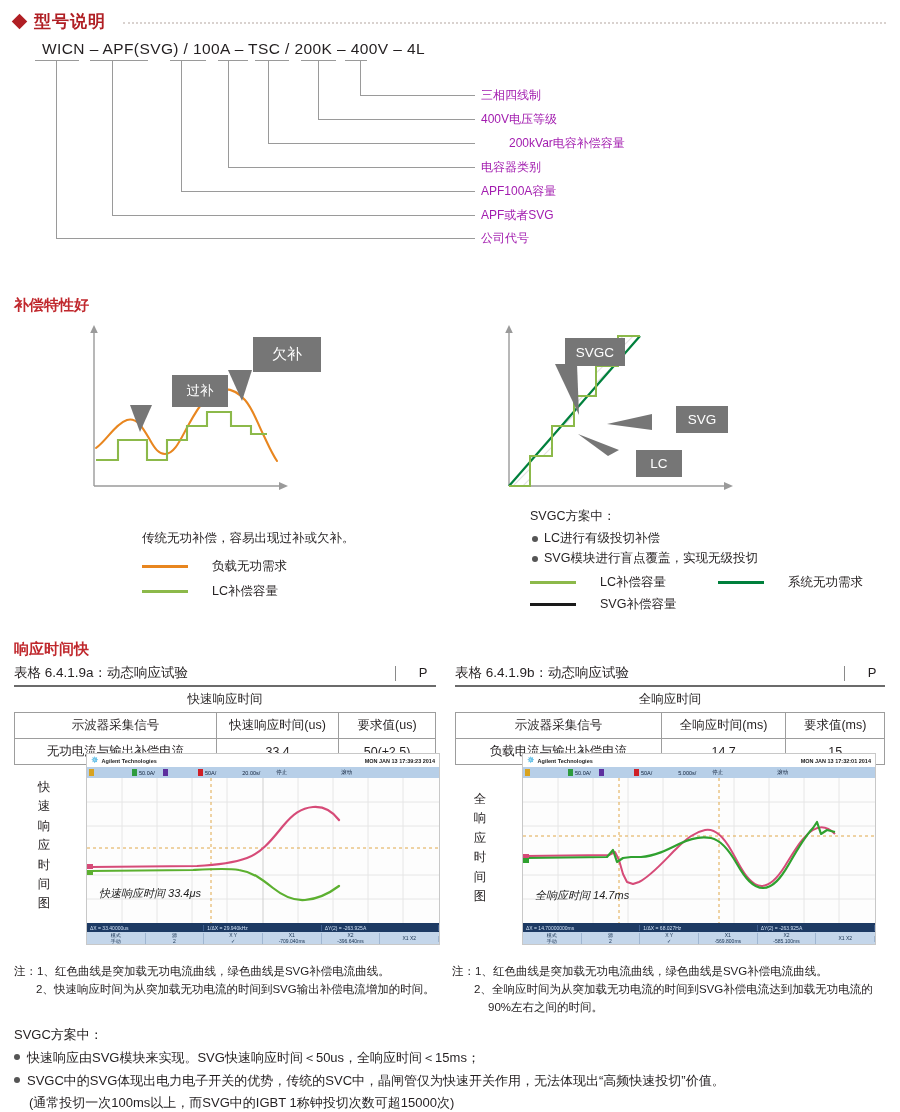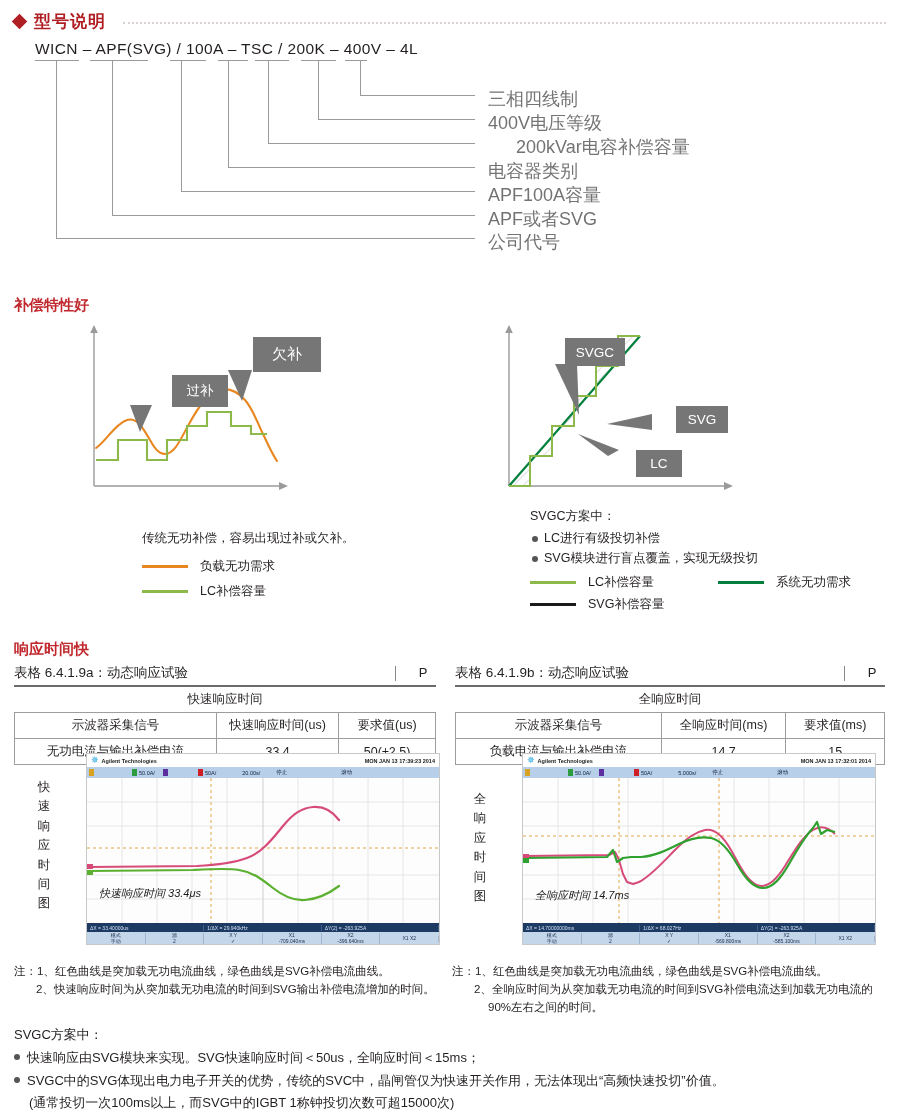--- a/index.html
+++ b/index.html
@@ -60,24 +60,23 @@
     letter-spacing: 0.4px;
     white-space: nowrap;
     color: #231f20;
   }
   .tick {
     position: absolute;
     background: #9a9a9a;
   }
   .leader-label {
     position: absolute;
-    font-size: 18px;
-    white-space: nowrap;
-    color: #737373;
-    margin-left: 7px;
+    font-size: 12px;
+    white-space: nowrap;
+    color: #a21caf;
   }
 
   
   .chart-box { position: absolute; }
   .callout {
     position: absolute;
     background: #767676;
     color: #ffffff;
     font-size: 13.5px;
     display: flex;
@@ -90,21 +89,21 @@
   .chart-caption {
     position: absolute;
     font-size: 12.5px;
     color: #231f20;
     white-space: nowrap;
   }
   .legend-row {
     position: absolute;
     display: flex;
     align-items: center;
-    gap: 12px;
+    gap: 24px;
     font-size: 12.5px;
     white-space: nowrap;
   }
   .legend-swatch {
     width: 46px; height: 3px; display: inline-block;
   }
   .bullet-line {
     position: absolute;
     font-size: 12.5px;
     white-space: nowrap;
@@ -245,21 +244,21 @@
 <body>
 
 <div class="page">
 
   <div class="sec-head" style="left:14px; top:10px; width:872px;">
     <span class="diamond"></span>
     <span class="sec-head-title">型号说明</span>
     <span class="dotline"></span>
   </div>
 
-  <div class="model-code" style="left:35px; top:40px;">WICN – APF(SVG) / 100A – TSC / 200K – 400V – 4L</div>
+  <div class="model-code" style="left:42px; top:40px;">WICN – APF(SVG) / 100A – TSC / 200K – 400V – 4L</div>
 
   <div class="tick" style="left:35px;  top:60px; width:44px; height:1px;"></div>
   <div class="tick" style="left:90px;  top:60px; width:58px; height:1px;"></div>
   <div class="tick" style="left:170px; top:60px; width:36px; height:1px;"></div>
   <div class="tick" style="left:218px; top:60px; width:30px; height:1px;"></div>
   <div class="tick" style="left:255px; top:60px; width:34px; height:1px;"></div>
   <div class="tick" style="left:301px; top:60px; width:35px; height:1px;"></div>
   <div class="tick" style="left:345px; top:60px; width:22px; height:1px;"></div>
 
   <div class="tick" style="left:56px;  top:60px; width:1px; height:178px;"></div>

